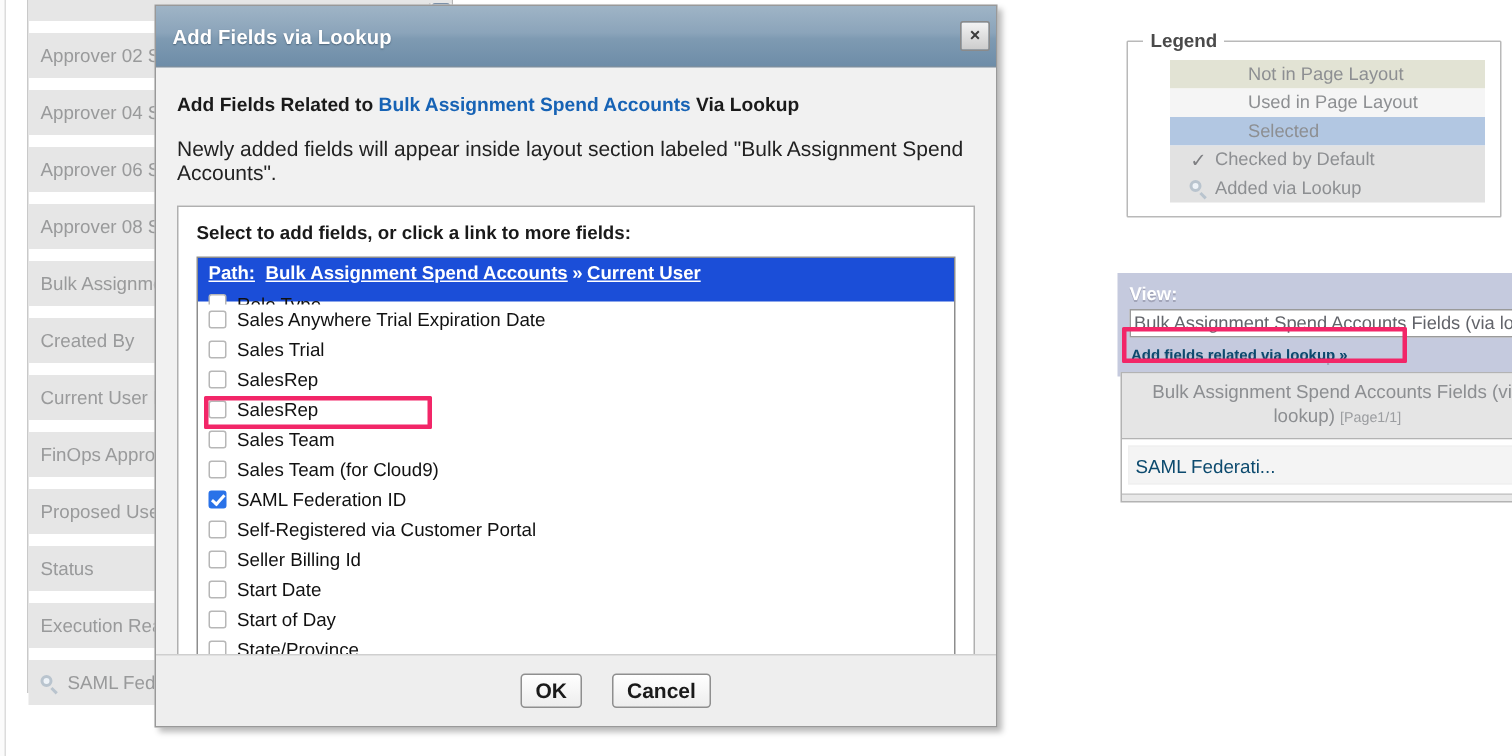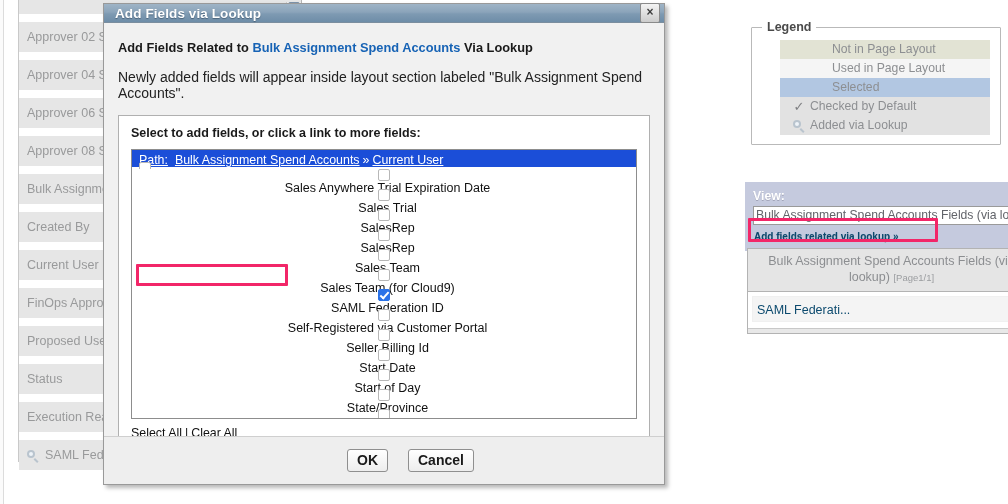--- a/index.html
+++ b/index.html
@@ -240,21 +240,21 @@
     left: 103px;
     top: 3px;
     width: 562px;
     height: 482px;
     background: #f1f1f1;
     border: 1px solid #999999;
     box-shadow: 3px 3px 4px rgba(0,0,0,.28);
     box-sizing: border-box;
   }
   .dialog-titlebar {
-    height: 19px;
+    height: 41px;
     background: linear-gradient(to bottom, #9fb4c6 0%, #8ba4ba 45%, #7e9ab2 55%, #6e8da8 100%);
     border-bottom: 1px solid #7b8e9f;
     display: flex;
     align-items: center;
     padding: 0 4px 0 11px;
     box-sizing: border-box;
   }
   .dialog-title {
     flex: 1 1 auto;
     color: #ffffff;
@@ -313,41 +313,40 @@
     background: #ffffff;
     height: 270px;
     box-sizing: border-box;
     overflow: hidden;
     position: relative;
   }
   .path-bar {
     background: #1b4ed8;
     color: #ffffff;
     font-size: 12.4px;
-    font-weight: normal;
-    padding: 3px 0 0 7px;
+    font-weight: bold;
+    padding: 3px 0 12px 7px;
     white-space: nowrap;
   }
   .path-bar .path-label { text-decoration: underline; margin-right: 7px; }
   .path-bar a { color:#ffffff; text-decoration: underline; cursor: pointer; }
   .path-bar .sep { margin: 0 3px; }
 
   .field-list {
     position: relative;
     margin-top: -5px;
   }
   .field-item {
     display: flex;
     align-items: center;
     height: 20px;
     padding-left: 7px;
     font-size: 12.5px;
     color: #111111;
     white-space: nowrap;
-    flex-direction: column;
   }
   .field-item .cb {
     width: 12px; height: 12px;
     flex: 0 0 12px;
     margin-right: 7px;
     border: 1px solid #b7b7b7;
     border-radius: 2px;
     background: #ffffff;
     box-sizing: border-box;
   }

